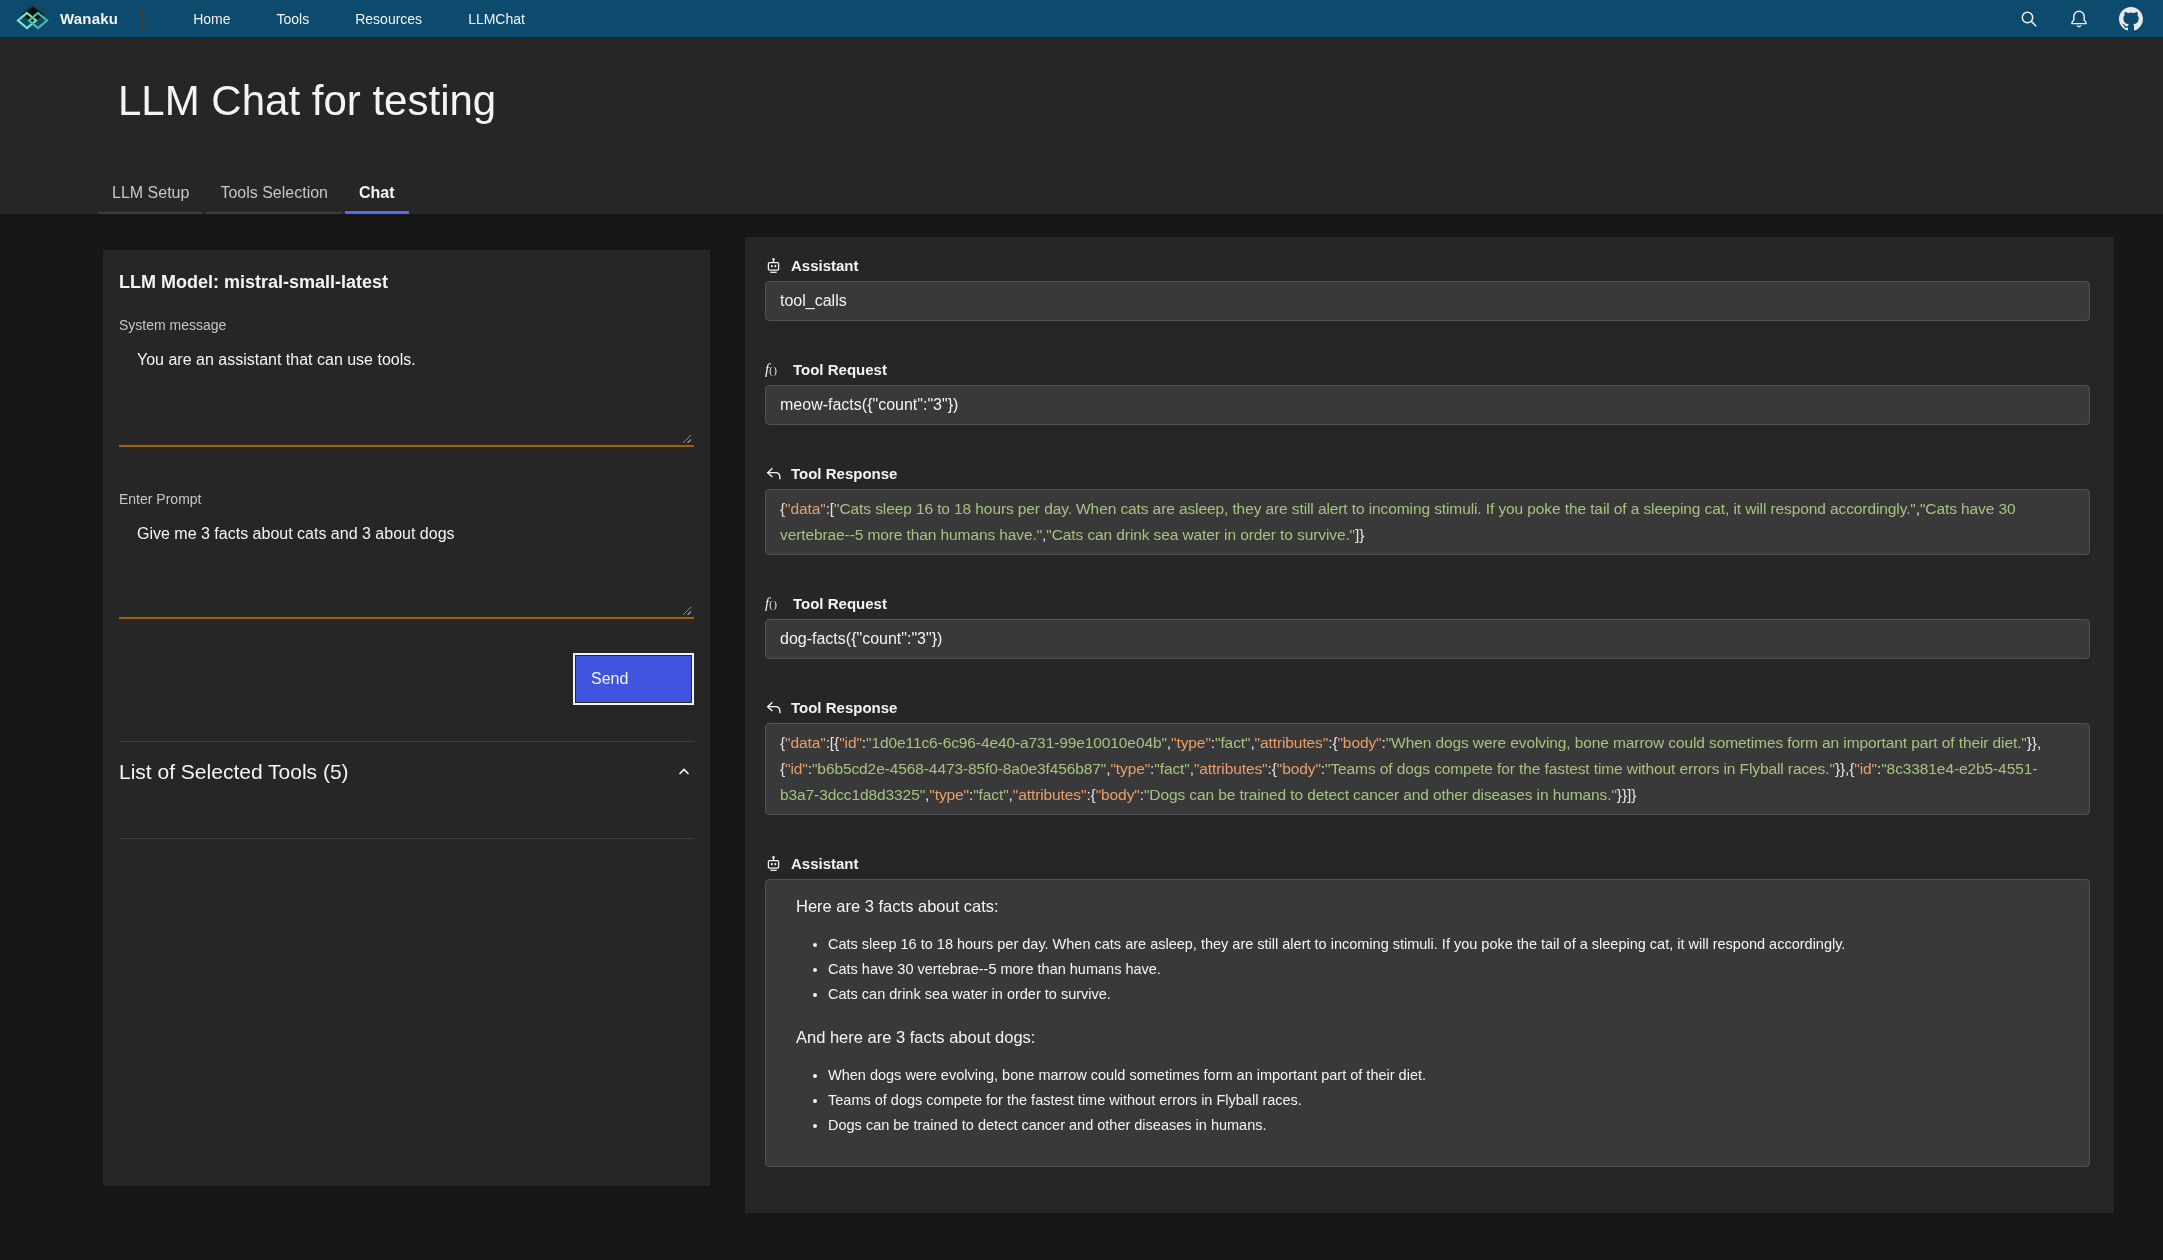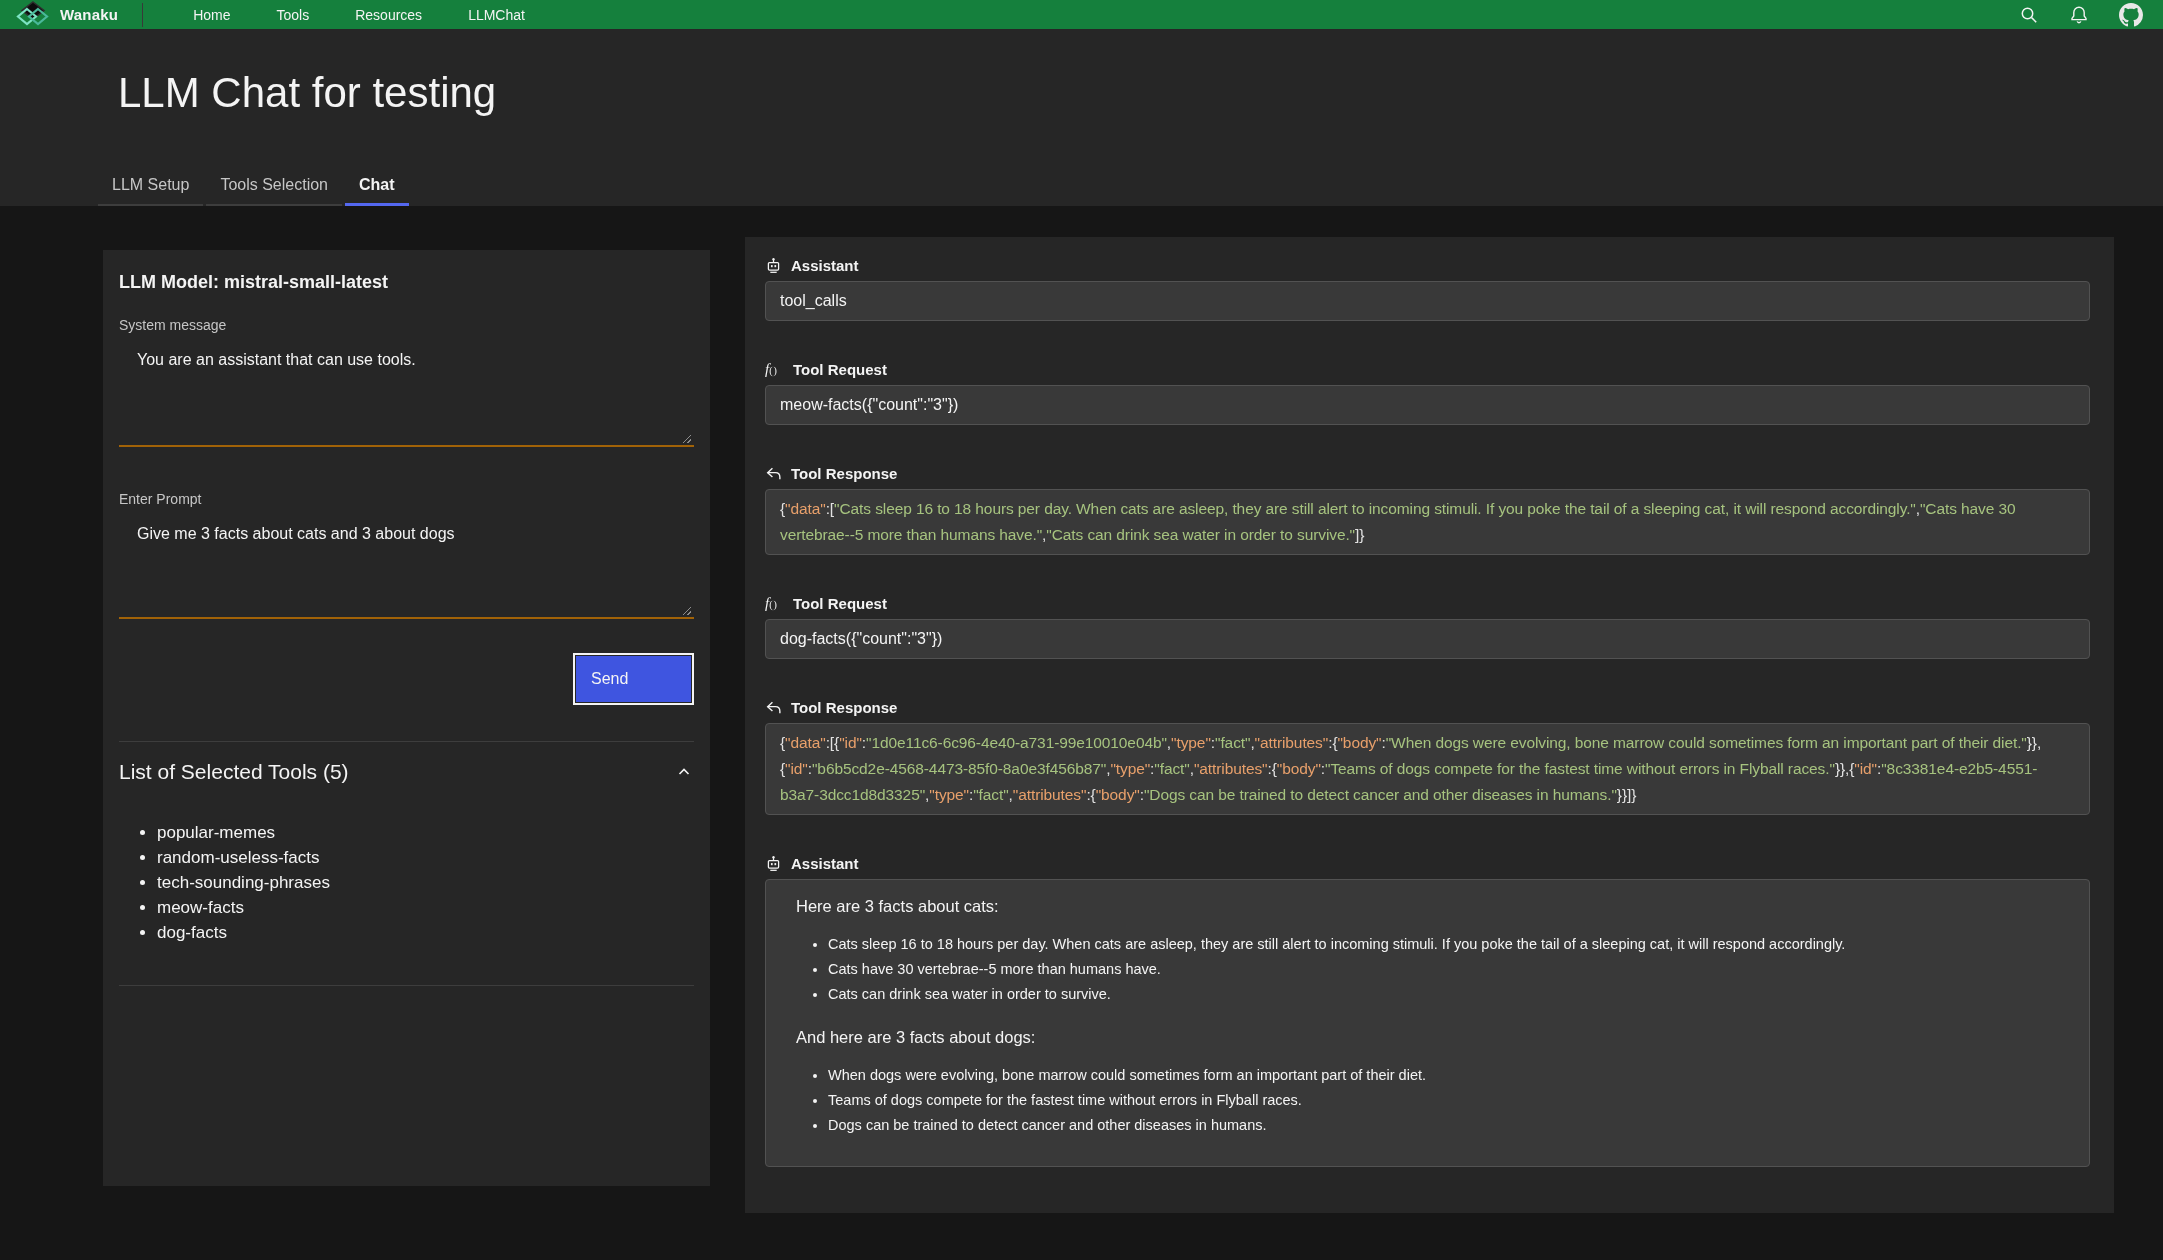--- a/index.html
+++ b/index.html
@@ -6,21 +6,21 @@
   html,body { width:2163px; height:1260px; overflow:hidden; }
   body {
     background:#161616;
     font-family:"Liberation Sans", sans-serif;
     color:#f4f4f4;
     position:relative;
   }
 
   
   .topnav {
-    height:29px; background:#15803d; display:flex; align-items:center;
+    height:37px; background:#0c4a6e; display:flex; align-items:center;
     padding-left:14px; position:relative; z-index:5;
   }
   .brand-logo { width:36px; height:30px; flex:0 0 auto; }
   .brand-name { font-size:15px; font-weight:700; margin-left:10px; letter-spacing:.2px; }
   .nav-divider { width:1px; height:24px; background:#393939; margin-left:24px; }
   .nav-links { display:flex; margin-left:50px; gap:46px; }
   .nav-link { font-size:14px; color:#f4f4f4; text-decoration:none; cursor:pointer; }
   .header-icons { margin-left:auto; display:flex; align-items:center; gap:30px; padding-right:20px; }
   .hicon { width:20px; height:20px; display:block; cursor:pointer; }
 
@@ -160,27 +160,20 @@
 
   <div class="divider div-top"></div>
 
   <div class="tools-header">
     <span>List of Selected Tools (5)</span>
     <svg class="chevron" viewBox="0 0 16 16">
       <path d="M3.5 10 L8 5.5 L12.5 10" fill="none" stroke="#f4f4f4" stroke-width="1.6"></path>
     </svg>
   </div>
 
-  <ul class="tools-list">
-      <li>popular-memes</li>
-      <li>random-useless-facts</li>
-      <li>tech-sounding-phrases</li>
-      <li>meow-facts</li>
-      <li>dog-facts</li>
-    </ul>
 
   <div class="divider div-bottom"></div>
 </div>
 
 <div class="card right-card">
 
   <div class="block">
     <div class="block-header">
       <svg class="bh-icon" viewBox="0 0 16 16">
         <line x1="8" y1="2.6" x2="8" y2="5.2" stroke="#f4f4f4" stroke-width="1.2"></line>

